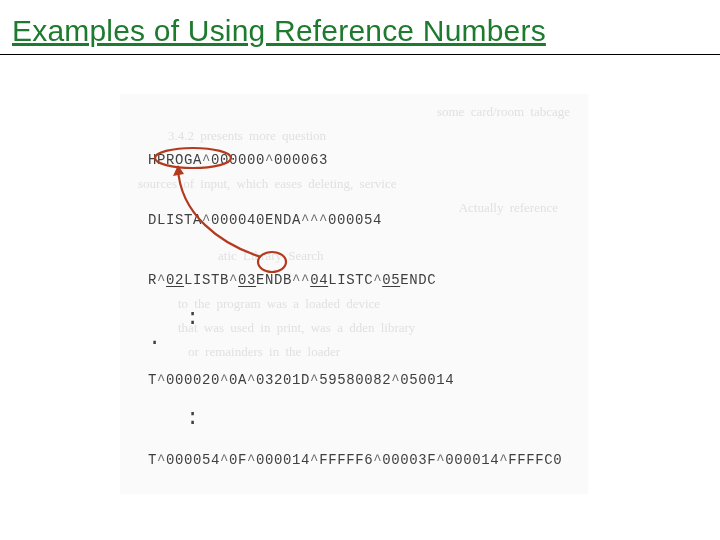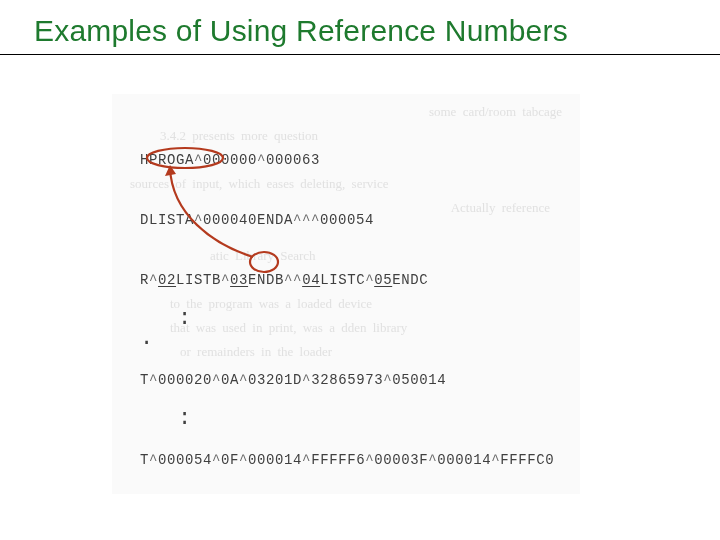--- a/index.html
+++ b/index.html
@@ -8,31 +8,32 @@
     height: 540px;
     background: #ffffff;
     font-family: Arial, Helvetica, sans-serif;
     position: relative;
     overflow: hidden;
   }
   .title {
     color: #1e7a2e;
     font-size: 30px;
     font-weight: normal;
-    padding: 14px 0 0 34px;
+    padding: 14px 0 0 12px;
     letter-spacing: 0.2px;
+    text-decoration: underline;
   }
   .hr {
     border: none;
     border-top: 1px solid #000;
     margin: 6px 0 0 0;
   }
   .figure {
     position: absolute;
-    left: 112px;
+    left: 120px;
     top: 94px;
     width: 468px;
     height: 400px;
     background: #fafafa;
   }
   .listing {
     position: absolute;
     left: 28px;
     top: 16px;
     font-family: "Courier New", Courier, monospace;
@@ -75,21 +76,21 @@
     <div style="margin:4px 0 4px 40px;">to the program was a loaded device</div>
     <div style="margin:4px 0 4px 40px;">that was used in print, was a dden library</div>
     <div style="margin:4px 0 4px 50px;">or remainders in the loader</div>
   </div>
 
   <div class="listing">
     <span class="row"><span>HPROGA</span><span class="caret">^</span><span>000000</span><span class="caret">^</span><span>000063</span></span>
     <span class="row"><span>DLISTA</span><span class="caret">^</span><span>000040</span><span>ENDA</span><span class="caret">^^^</span><span>000054</span></span>
     <span class="row"><span>R</span><span class="caret">^</span><span class="u">02</span><span>LISTB</span><span class="caret">^</span><span class="u">03</span><span>ENDB</span><span class="caret">^^</span><span class="u">04</span><span>LISTC</span><span class="caret">^</span><span class="u">05</span><span>ENDC</span></span>
     <span class="dotblock"><span class="dots">:</span><br><span class="dots">.</span></span>
-    <span class="row"><span>T</span><span class="caret">^</span><span>000020</span><span class="caret">^</span><span>0A</span><span class="caret">^</span><span>03201D</span><span class="caret">^</span><span>32865973</span><span class="caret">^</span><span>050014</span></span>
+    <span class="row"><span>T</span><span class="caret">^</span><span>000020</span><span class="caret">^</span><span>0A</span><span class="caret">^</span><span>03201D</span><span class="caret">^</span><span>59580082</span><span class="caret">^</span><span>050014</span></span>
     <span class="dotblock2"><span class="dots">:</span></span>
     <span class="row"><span>T</span><span class="caret">^</span><span>000054</span><span class="caret">^</span><span>0F</span><span class="caret">^</span><span>000014</span><span class="caret">^</span><span>FFFFF6</span><span class="caret">^</span><span>00003F</span><span class="caret">^</span><span>000014</span><span class="caret">^</span><span>FFFFC0</span></span>
     
     
     
     
     
     
     
     

